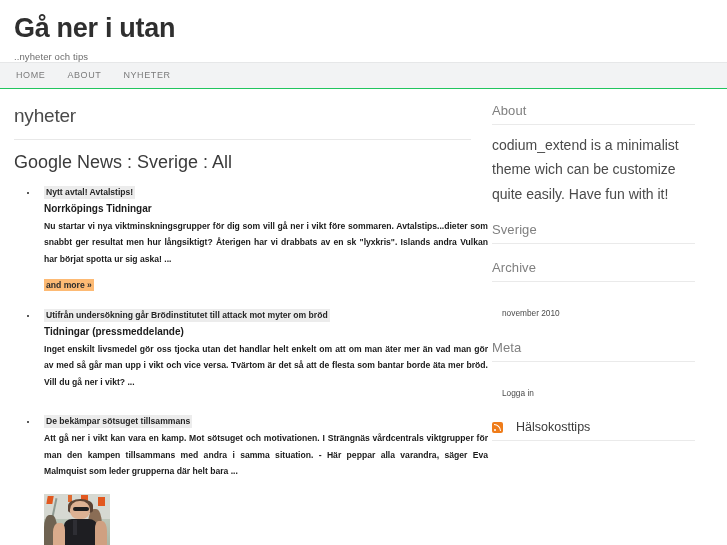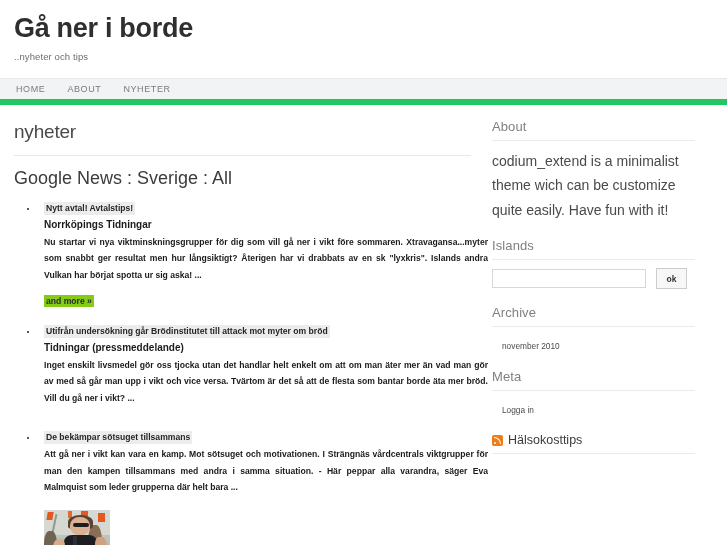--- a/index.html
+++ b/index.html
@@ -25,26 +25,26 @@
   }
   .site-tagline {
     font-size: 9.5px;
     color: #6d6d6d;
     margin-top: 7px;
     letter-spacing: 0.1px;
   }
 
   
   .nav-bar {
-    margin-top: 16px;
+    margin-top: 0;
     width: 727px;
     height: 27px;
     background: #f2f3f4;
     border-top: 1px solid #e6e7e8;
-    border-bottom: 6px solid #22c55e;
+    border-bottom: 1px solid #22c55e;
     display: flex;
     align-items: center;
     padding-left: 16px;
   }
   .nav-item {
     font-size: 9px;
     color: #7b7b7b;
     text-transform: uppercase;
     letter-spacing: 0.6px;
     margin-right: 22px;
@@ -110,21 +110,21 @@
     color: #1b1b1b;
     line-height: 1.92;
     text-align: justify;
     width: 444px;
   }
   .more-link {
     display: inline-block;
     font-size: 8.6px;
     font-weight: bold;
     color: #2b2b2b;
-    background: #84cc16;
+    background: #fdba74;
     padding: 1px 2px;
     margin-top: 12px;
     margin-left: 6px;
     cursor: pointer;
   }
 
   .thumb {
     width: 66px; height: 52px;
     margin-top: 14px; margin-left: 6px;
     background:
@@ -163,21 +163,21 @@
     margin: 0 0 6px 0;
     letter-spacing: 0.1px;
   }
   .widget-rule { height: 1px; background: #eaeaea; margin-bottom: 8px; }
   .widget-text {
     font-size: 14px;
     color: #4a4a4a;
     line-height: 1.75;
   }
   .widget-list { list-style: none; margin: 0; padding: 0 0 0 10px; }
-  .widget-list li { margin: 4px 0; }
+  .widget-list li { margin: 20px 0; }
   .widget-link {
     font-size: 8.3px;
     color: #4b4b4b;
     text-decoration: none;
     cursor: pointer;
   }
 
   .search-row { display: flex; align-items: center; gap: 10px; margin-top: 2px; }
   .search-input {
     width: 154px; height: 19px;
@@ -194,21 +194,21 @@
     border: 1px solid #cccccc;
     background: #f7f7f7;
     font-family: "Liberation Sans", sans-serif;
     font-size: 8.5px;
     font-weight: bold;
     color: #333;
     cursor: pointer;
     padding: 0;
   }
 
-  .feed-title-row { display: flex; align-items: center; gap: 5px; margin-bottom: 6px; }
+  .feed-title-row { display: flex; align-items: center; gap: 13px; margin-bottom: 6px; }
   .rss-icon {
     width: 11px; height: 11px;
     background: #ef7c1a;
     border-radius: 2px;
     position: relative;
     flex: 0 0 auto;
   }
   .rss-icon::before {
     content: "";
     position: absolute; left: 2px; bottom: 2px;
@@ -228,21 +228,21 @@
     color: #3b3b3b;
     font-weight: normal;
   }
 </style>
 </head>
 <body>
 
 <div id="page">
 
   <div class="site-header">
-    <h1 class="site-title">Gå ner i borde</h1>
+    <h1 class="site-title">Gå ner i utan</h1>
     <div class="site-tagline">..nyheter och tips</div>
   </div>
 
   <div class="nav-bar">
     <a class="nav-item">HOME</a>
     <a class="nav-item">ABOUT</a>
     <a class="nav-item">NYHETER</a>
   </div>
 
   <div class="layout">
@@ -251,21 +251,21 @@
       <h2 class="page-title">nyheter</h2>
       <div class="title-rule"></div>
       <div class="feed-source">Google News : Sverige : All</div>
 
       <ul class="news-list">
 
         <li>
           <div class="news-item">
             <div class="news-headline">Nytt avtal! Avtalstips!</div>
             <div class="news-source">Norrköpings Tidningar</div>
-            <div class="news-snippet">Nu startar vi nya viktminskningsgrupper för dig som vill gå ner i vikt före sommaren. Xtravagansa...myter som snabbt ger resultat men hur långsiktigt? Återigen har vi drabbats av en sk "lyxkris". Islands andra Vulkan har börjat spotta ur sig aska! ...</div>
+            <div class="news-snippet">Nu startar vi nya viktminskningsgrupper för dig som vill gå ner i vikt före sommaren. Avtalstips...dieter som snabbt ger resultat men hur långsiktigt? Återigen har vi drabbats av en sk "lyxkris". Islands andra Vulkan har börjat spotta ur sig aska! ...</div>
           </div>
           <div class="more-link">and more »</div>
         </li>
 
         <li>
           <div class="news-item">
             <div class="news-headline">Utifrån undersökning går Brödinstitutet till attack mot myter om bröd</div>
             <div class="news-source">Tidningar (pressmeddelande)</div>
             <div class="news-snippet">Inget enskilt livsmedel gör oss tjocka utan det handlar helt enkelt om att om man äter mer än vad man gör av med så går man upp i vikt och vice versa. Tvärtom är det så att de flesta som bantar borde äta mer bröd. Vill du gå ner i vikt? ...</div>
           </div>
@@ -301,26 +301,22 @@
 
     <div class="sidebar">
 
       <div class="widget">
         <h3 class="widget-title">About</h3>
         <div class="widget-rule"></div>
         <div class="widget-text">codium_extend is a minimalist theme wich can be customize quite easily. Have fun with it!</div>
       </div>
 
       <div class="widget">
-        <h3 class="widget-title">Islands</h3>
-        <div class="widget-rule"></div>
-        <div class="search-row">
-          <input class="search-input" type="text" placeholder="" style="">
-          <button class="search-button">ok</button>
-        </div>
+        <h3 class="widget-title">Sverige</h3>
+        <div class="widget-rule"></div>
       </div>
 
       <div class="widget">
         <h3 class="widget-title">Archive</h3>
         <div class="widget-rule"></div>
         <ul class="widget-list">
           <li>
             <a class="widget-link">november 2010</a>
           </li>
         </ul>

